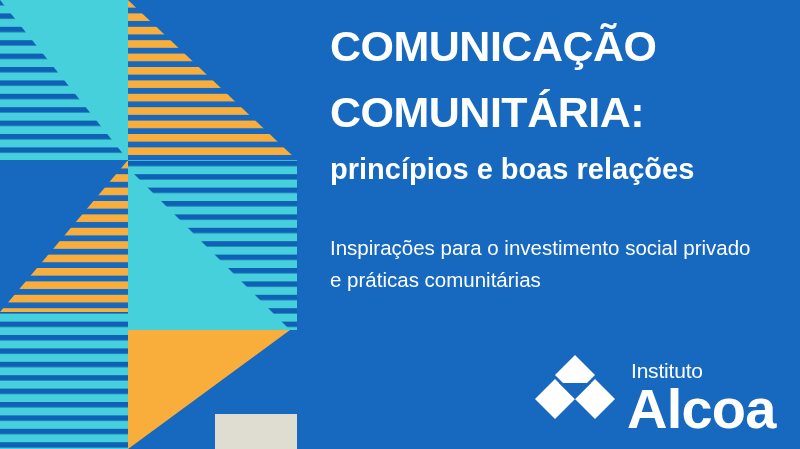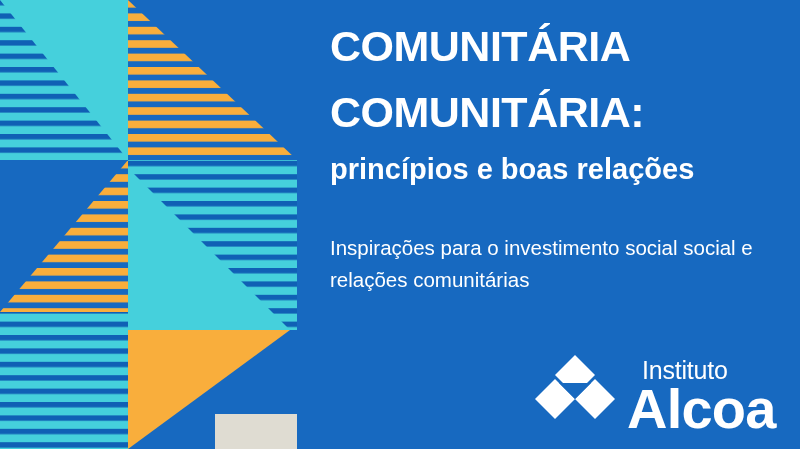--- a/index.html
+++ b/index.html
@@ -96,22 +96,22 @@
     position: absolute;
     left: 92px;
     top: 0;
     width: 175px;
     height: 86px;
     color: #ffffff;
   }
   #logo-line-1 {
     position: absolute;
     top: 6px;
-    left: 15px;
-    font-size: 25px;
+    left: 4px;
+    font-size: 21px;
     line-height: 33px;
     font-weight: normal;
     letter-spacing: -0.2px;
     white-space: nowrap;
   }
   #logo-line-2 {
     position: absolute;
     top: 38px;
     left: 0;
     font-size: 56px;
@@ -210,27 +210,27 @@
 
         <polygon points="128,330 290,330 128,449" fill="#f9ae3c"></polygon>
       </g>
 
       <rect x="215" y="414" width="82" height="35" fill="#dfdcd2"></rect>
     </svg>
   </div>
 
   <div id="text-col">
 
-    <div class="title-line" id="title-1">COMUNITÁRIA</div>
+    <div class="title-line" id="title-1">COMUNICAÇÃO</div>
 
     <div class="title-line" id="title-2">COMUNITÁRIA:</div>
 
     <div id="subtitle-bold">princípios e boas relações</div>
 
-    <div id="tagline">Inspirações para o investimento social social e relações comunitárias</div>
+    <div id="tagline">Inspirações para o investimento social privado e práticas comunitárias</div>
 
     <div id="logo">
 
       <div id="logo-mark">
         <svg width="80" height="80" viewBox="0 0 80 80" xmlns="http://www.w3.org/2000/svg">
 
           <polygon points="40,2 60,22 40,42 20,22" fill="#ffffff"></polygon>
 
           <polygon points="20,26 40,46 20,66 0,46" fill="#ffffff"></polygon>
 

